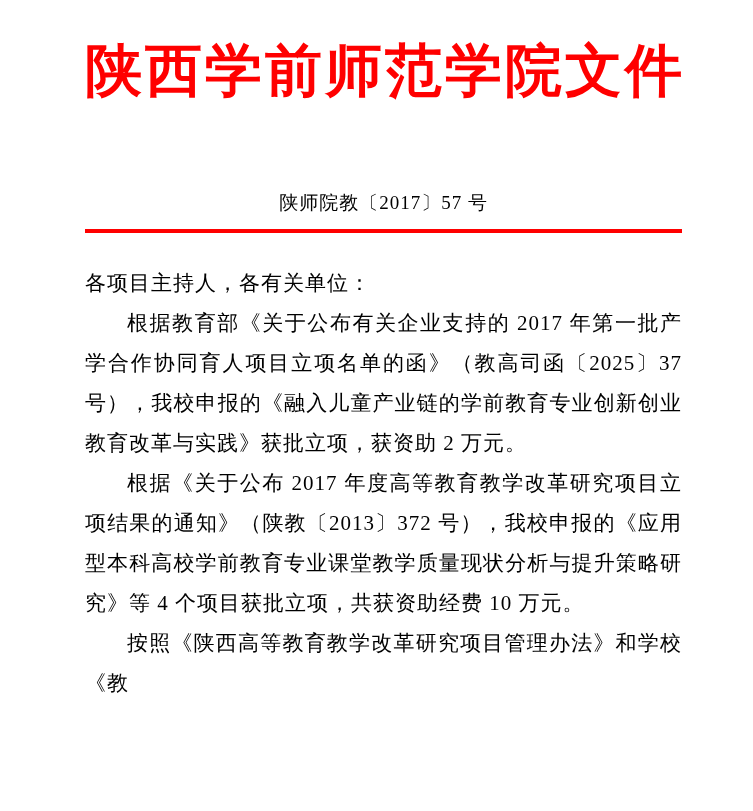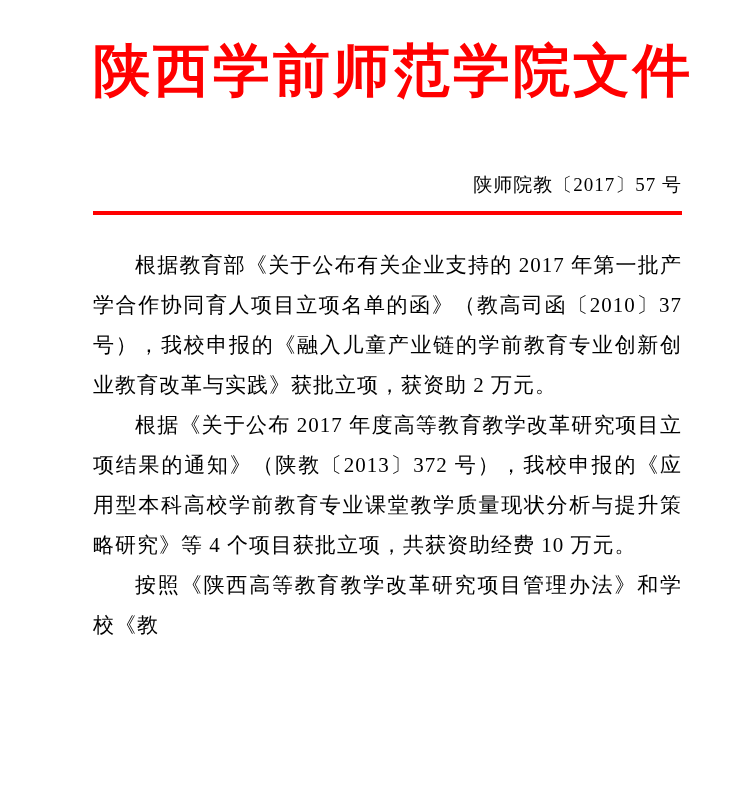--- a/index.html
+++ b/index.html
@@ -10,40 +10,39 @@
   * { box-sizing: border-box; margin: 0; padding: 0; }
   html, body { background: #ffffff; }
   .page {
     position: relative;
     width: 753px;
     height: 811px;
     background: var(--paper);
     overflow: hidden;
     font-family: "Liberation Serif", "DejaVu Serif", serif;
     color: var(--ink);
-    padding-left: 8px;
   }
   .inner {
     padding: 0 71px 0 85px;
   }
   .org-title {
     padding-top: 36px;
     font-size: 57px;
     line-height: 70px;
     font-weight: bold;
     color: var(--accent);
     text-align: center;
     letter-spacing: 3px;
     white-space: nowrap;
   }
   .doc-number {
-    margin-top: 66px;
+    margin-top: 84px;
     font-size: 19px;
     line-height: 25px;
-    text-align: right;
+    text-align: center;
     letter-spacing: 1px;
   }
   .red-line {
     margin-top: 14px;
     height: 4px;
     background: var(--accent);
     border: none;
   }
   .doc-title {
     margin-top: 54px;
@@ -72,19 +71,20 @@
   <div class="inner">
 
     <div class="org-title">陕西学前师范学院文件</div>
 
     <div class="doc-number">陕师院教〔2017〕57 号</div>
 
     <div class="red-line"></div>
 
 
     <div class="body-text">
-      <p class="indent">根据教育部《关于公布有关企业支持的 2017 年第一批产学合作协同育人项目立项名单的函》（教高司函〔2010〕37 号），我校申报的《融入儿童产业链的学前教育专业创新创业教育改革与实践》获批立项，获资助 2 万元。</p>
+      <p>各项目主持人，各有关单位：</p>
+      <p class="indent">根据教育部《关于公布有关企业支持的 2017 年第一批产学合作协同育人项目立项名单的函》（教高司函〔2025〕37 号），我校申报的《融入儿童产业链的学前教育专业创新创业教育改革与实践》获批立项，获资助 2 万元。</p>
       <p class="indent">根据《关于公布 2017 年度高等教育教学改革研究项目立项结果的通知》（陕教〔2013〕372 号），我校申报的《应用型本科高校学前教育专业课堂教学质量现状分析与提升策略研究》等 4 个项目获批立项，共获资助经费 10 万元。</p>
       <p class="indent">按照《陕西高等教育教学改革研究项目管理办法》和学校《教</p>
     </div>
 
   </div>
 </div>
 
 </body></html>

